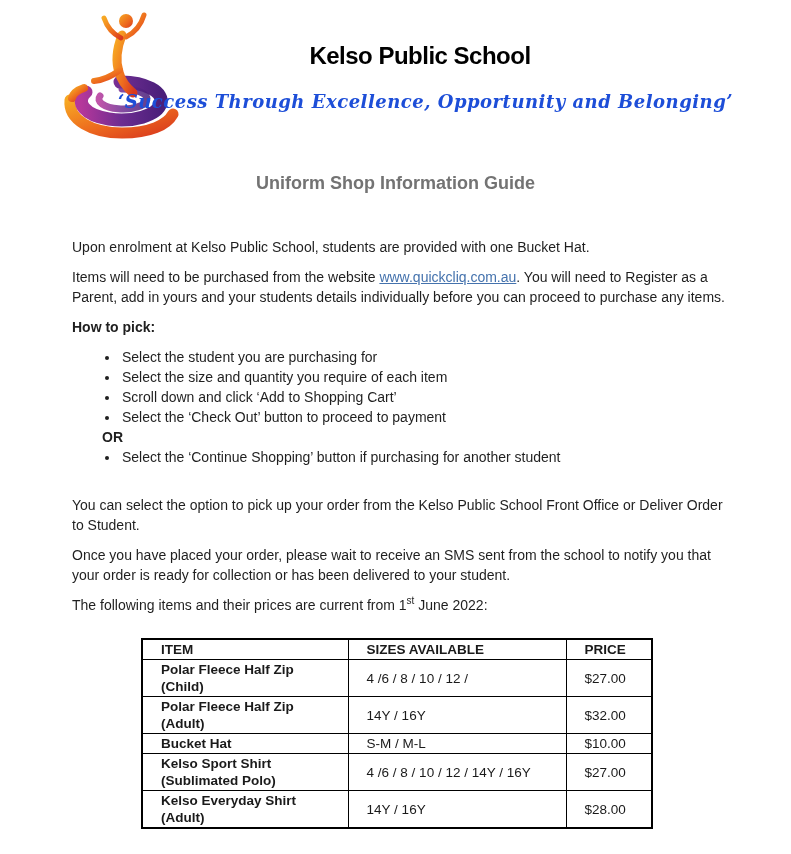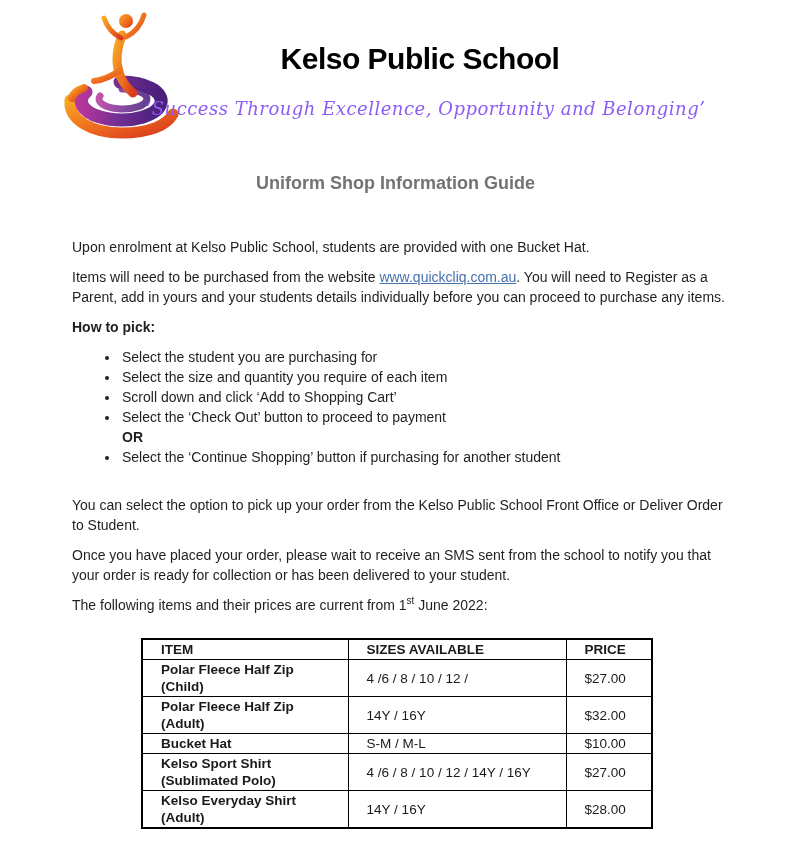--- a/index.html
+++ b/index.html
@@ -20,29 +20,29 @@
   }
   
   .header { position: relative; height: 210px; }
   .logo {
     position: absolute; left: 60px; top: 8px;
     width: 122px; height: 136px;
   }
   .school-name {
     position: absolute; top: 42px; left: 60px; right: 11px;
     text-align: center;
-    font-size: 30px; font-weight: bold; color: #000;
+    font-size: 24px; font-weight: bold; color: #000;
     letter-spacing: -0.5px;
   }
   .motto {
-    position: absolute; top: 98px; left: 60px; right: 0;
+    position: absolute; top: 91px; left: 60px; right: 0;
     text-align: center;
     font-family: "DejaVu Serif", serif;
-    font-style: italic; font-weight: normal;
-    font-size: 18px; color: #8b5cf6;
+    font-style: italic; font-weight: bold;
+    font-size: 18px; color: #1d4ed8;
     letter-spacing: 0.5px;
   }
   .doc-title {
     position: absolute; top: 173px; left: 0; right: 0;
     text-align: center;
     font-size: 18px; font-weight: bold; color: #737373;
   }
   
   .content {
     margin: 0 64px 0 72px;
@@ -50,21 +50,21 @@
   }
   .content p { margin: 0 0 10px 0; }
   .p1 { margin-top: 27px !important; }
   .how-to { margin-top: 8px !important; font-weight: bold; }
   ul.steps {
     margin: 7px 0 0 0; padding: 0 0 0 48px;
     list-style: disc;
   }
   ul.steps li { line-height: 20px; padding-left: 2px; }
   ul.steps-cont { margin-top: 0; }
-  .or-line { font-weight: bold; margin-left: 50px; line-height: 20px; }
+  .or-line { font-weight: bold; margin-left: 30px; line-height: 20px; }
   .p3 { margin-top: 28px !important; }
   a.site-link {
     color: var(--link);
     text-decoration: underline;
     cursor: pointer;
   }
   sup { font-size: 10px; line-height: 0; }
   
   table.price-table {
     border-collapse: collapse;

